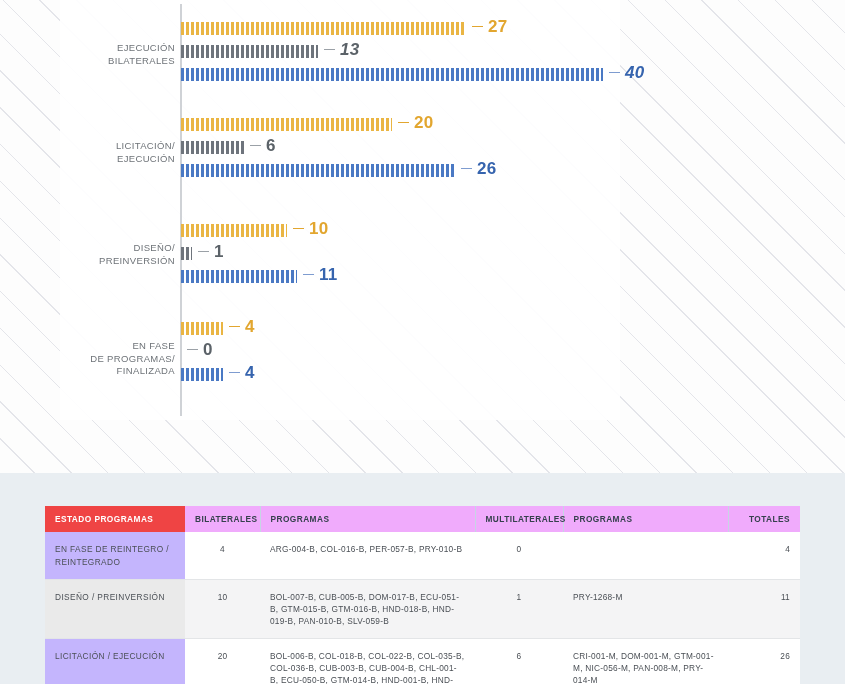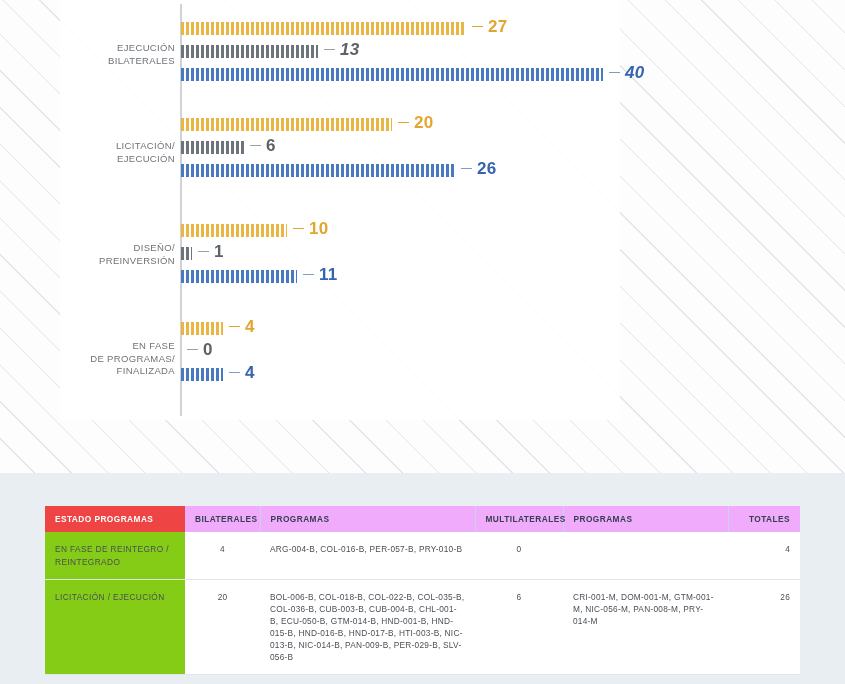--- a/index.html
+++ b/index.html
@@ -153,21 +153,21 @@
     font-size: 8.3px;
     color: #4a4f55;
     letter-spacing: 0.25px;
     line-height: 12px;
     padding: 11px 10px;
     vertical-align: top;
     background: #ffffff;
   }
   tbody tr.alt td { background: #f4f4f5; }
   tbody td.estado {
-    background: #84cc16;
+    background: #c4b5fd;
     letter-spacing: 0.4px;
     line-height: 12.5px;
   }
   tbody tr.alt td.estado { background: #eaeaea; }
   tbody td.num { text-align: center; }
   tbody td.totales { text-align: right; }
   tbody tr { border-bottom: 1px solid #e3e5e7; }
 
   .col-estado { width: 140px; }
   .col-bil { width: 75px; }
@@ -285,20 +285,28 @@
       </thead>
       <tbody id="table-body">
           <tr>
             <td class="estado">EN FASE DE REINTEGRO / REINTEGRADO</td>
             <td class="num">4</td>
             <td>ARG-004-B, COL-016-B, PER-057-B, PRY-010-B</td>
             <td class="num">0</td>
             <td></td>
             <td class="totales">4</td>
           </tr>
+          <tr class="alt">
+            <td class="estado">DISEÑO / PREINVERSIÓN</td>
+            <td class="num">10</td>
+            <td>BOL-007-B, CUB-005-B, DOM-017-B, ECU-051-B, GTM-015-B, GTM-016-B, HND-018-B, HND-019-B, PAN-010-B, SLV-059-B</td>
+            <td class="num">1</td>
+            <td>PRY-1268-M</td>
+            <td class="totales">11</td>
+          </tr>
           <tr>
             <td class="estado">LICITACIÓN / EJECUCIÓN</td>
             <td class="num">20</td>
             <td>BOL-006-B, COL-018-B, COL-022-B, COL-035-B, COL-036-B, CUB-003-B, CUB-004-B, CHL-001-B, ECU-050-B, GTM-014-B, HND-001-B, HND-015-B, HND-016-B, HND-017-B, HTI-003-B, NIC-013-B, NIC-014-B, PAN-009-B, PER-029-B, SLV-056-B</td>
             <td class="num">6</td>
             <td>CRI-001-M, DOM-001-M, GTM-001-M, NIC-056-M, PAN-008-M, PRY-014-M</td>
             <td class="totales">26</td>
           </tr>
         </tbody>
     </table>

